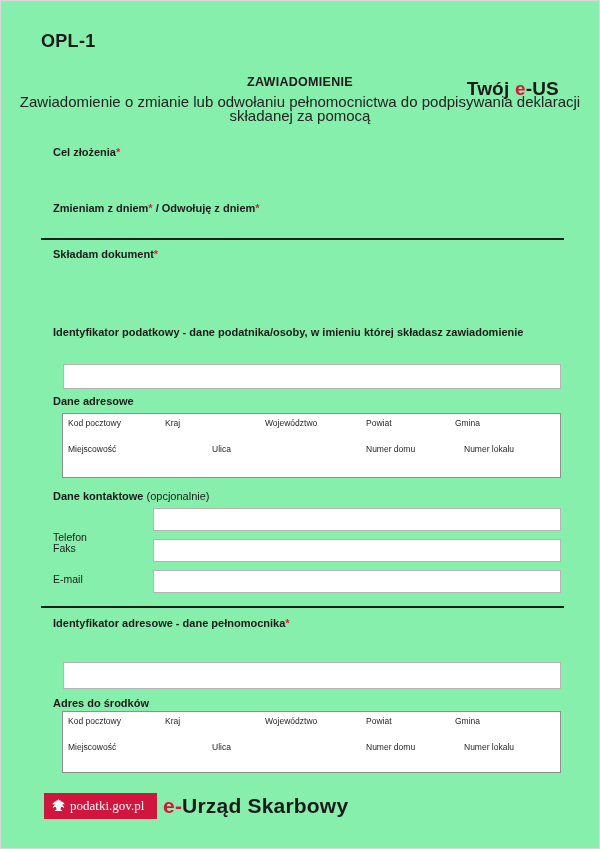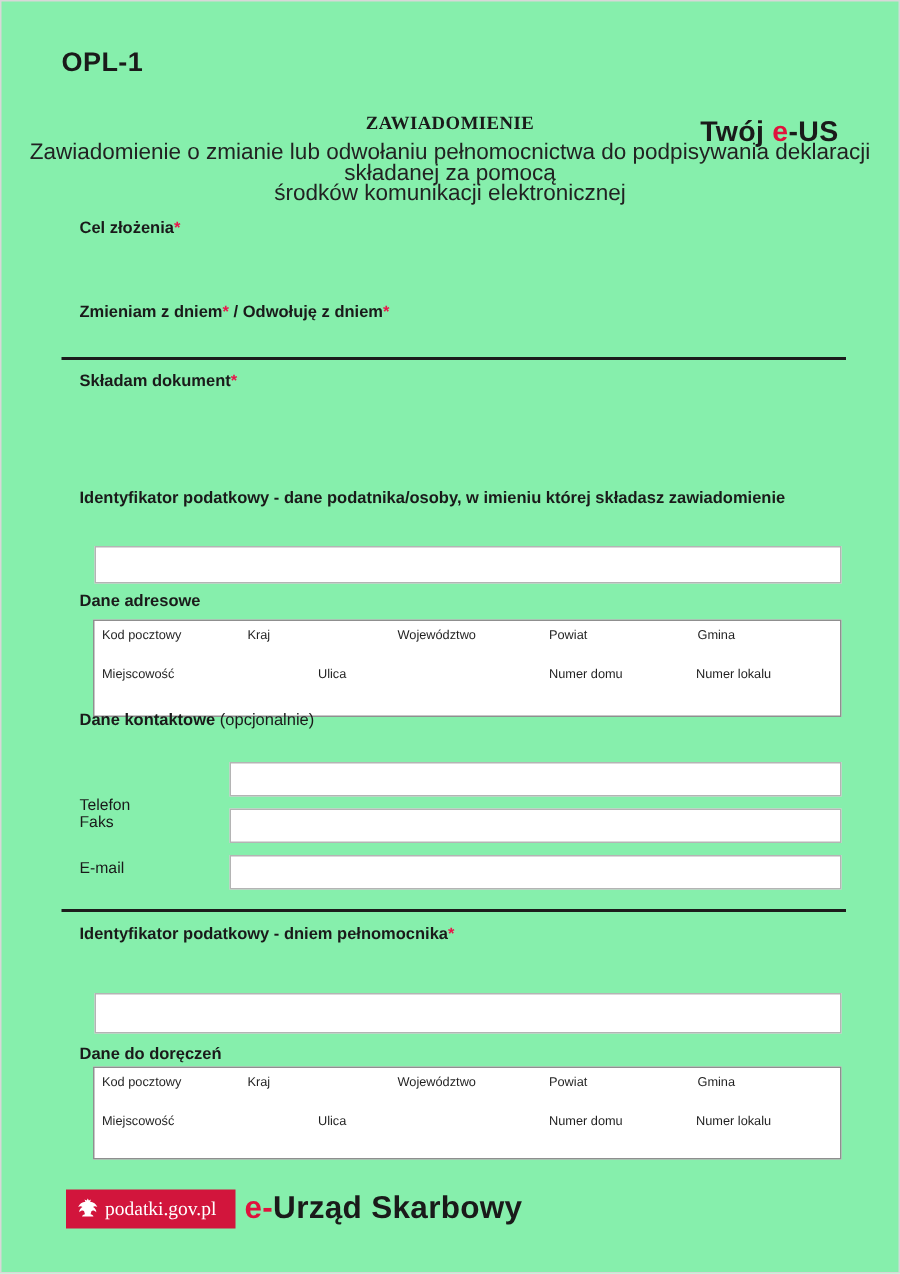--- a/index.html
+++ b/index.html
@@ -22,21 +22,21 @@
   }
   .brand {
     position: absolute; right: 40px; top: 29px;
     font-size: 19px; font-weight: bold; letter-spacing: 0.2px; margin-top: 48px;
   }
   .red { color: #e0123d; }
 
   
   .doc-title {
     position: absolute; left: 0; top: 74px; width: 100%;
-    text-align: center; font-size: 12.5px; font-weight: bold; letter-spacing: 0.3px; font-family: Liberation Serif, serif;
+    text-align: center; font-size: 12.5px; font-weight: bold; letter-spacing: 0.3px;
   }
   .doc-subtitle {
     position: absolute; left: 0; top: 94px; width: 100%;
     text-align: center; font-size: 15px; line-height: 13.5px; color: #222;
   }
 
   
   .sec-label {
     position: absolute; left: 52px;
     font-size: 11px; font-weight: bold;
@@ -61,21 +61,21 @@
   .addr-box {
     position: absolute; left: 61px; width: 499px;
     border: 1px solid #8f8f8f; background: #ffffff;
   }
   .addr-box .fl {
     position: absolute; font-size: 8.5px; color: #1f1f1f; white-space: nowrap;
   }
   .r1 { top: 4px; }
   .r2 { top: 30px; }
   .c1 { left: 5px; }  .c2 { left: 102px; } .c3 { left: 202px; }
-  .c4 { left: 303px; } .c5 { left: 402px; }
+  .c4 { left: 303px; } .c5 { left: 392px; }
   .b2 { left: 149px; } .b3 { left: 303px; } .b4 { left: 401px; }
 
   
   .contact-label {
     position: absolute; left: 52px; font-size: 10.5px; color: #1a1a1a;
   }
   .contact-input {
     position: absolute; left: 152px; width: 408px; height: 23px;
     border: 1px solid #b4b4b4; background: #ffffff;
     font-family: "Liberation Sans", sans-serif; font-size: 11px; padding: 0 5px;
@@ -104,21 +104,20 @@
 <body>
 
 <div class="page">
 
   <div class="form-code">OPL-1</div>
   <div class="brand"><span>Twój </span><span class="red">e</span><span>-US</span></div>
 
   <div class="doc-title">ZAWIADOMIENIE</div>
   <div class="doc-subtitle">
     <div>Zawiadomienie o zmianie lub odwołaniu pełnomocnictwa do podpisywania deklaracji składanej za pomocą</div>
-    <div>środków komunikacji elektronicznej</div>
   </div>
 
   <div class="sec-label" style="top:145px"><span>Cel złożenia</span><span class="req">*</span></div>
 
   <div class="sec-label" style="top:201px"><span>Zmieniam z dniem</span><span class="req">*</span><span> / </span><span>Odwołuję z dniem</span><span class="req">*</span></div>
 
   <div class="hr" style="top:237px"></div>
 
   <div class="sec-label" style="top:247px"><span>Składam dokument</span><span class="req">*</span></div>
 
@@ -131,37 +130,37 @@
     <span class="fl r1 c2">Kraj</span>
     <span class="fl r1 c3">Województwo</span>
     <span class="fl r1 c4">Powiat</span>
     <span class="fl r1 c5">Gmina</span>
     <span class="fl r2 c1">Miejscowość</span>
     <span class="fl r2 b2">Ulica</span>
     <span class="fl r2 b3">Numer domu</span>
     <span class="fl r2 b4">Numer lokalu</span>
   </div>
 
-  <div class="sec-label" style="top:473px"><span>Dane kontaktowe</span><span class="opt"> (opcjonalnie)</span></div>
+  <div class="sec-label" style="top:489px"><span>Dane kontaktowe</span><span class="opt"> (opcjonalnie)</span></div>
 
   <div class="contact-label" style="top:530px">Telefon</div>
   <input class="contact-input" style="top: 507px;" type="text" value="">
 
   <div class="contact-label" style="top:541px">Faks</div>
   <input class="contact-input" style="top: 538px;" type="text" value="">
 
   <div class="contact-label" style="top:572px">E-mail</div>
   <input class="contact-input" style="top: 569px;" type="text" value="">
 
   <div class="hr" style="top:605px"></div>
 
-  <div class="sec-label" style="top:616px"><span>Identyfikator podatkowy - dniem pełnomocnika</span><span class="req">*</span></div>
+  <div class="sec-label" style="top:616px"><span>Identyfikator adresowe - dane pełnomocnika</span><span class="req">*</span></div>
   <input class="big-input" style="top: 661px; height: 27px;" type="text" value="">
 
-  <div class="sec-label" style="top:696px">Dane do doręczeń</div>
+  <div class="sec-label" style="top:696px">Adres do środków</div>
   <div class="addr-box" style="top:710px; height:62px">
     <span class="fl r1 c1">Kod pocztowy</span>
     <span class="fl r1 c2">Kraj</span>
     <span class="fl r1 c3">Województwo</span>
     <span class="fl r1 c4">Powiat</span>
     <span class="fl r1 c5">Gmina</span>
     <span class="fl r2 c1">Miejscowość</span>
     <span class="fl r2 b2">Ulica</span>
     <span class="fl r2 b3">Numer domu</span>
     <span class="fl r2 b4">Numer lokalu</span>

